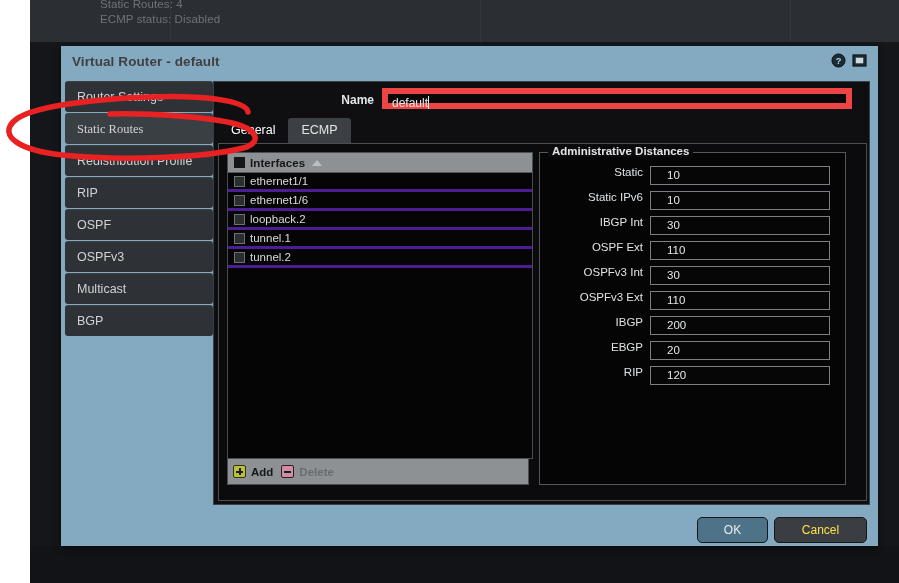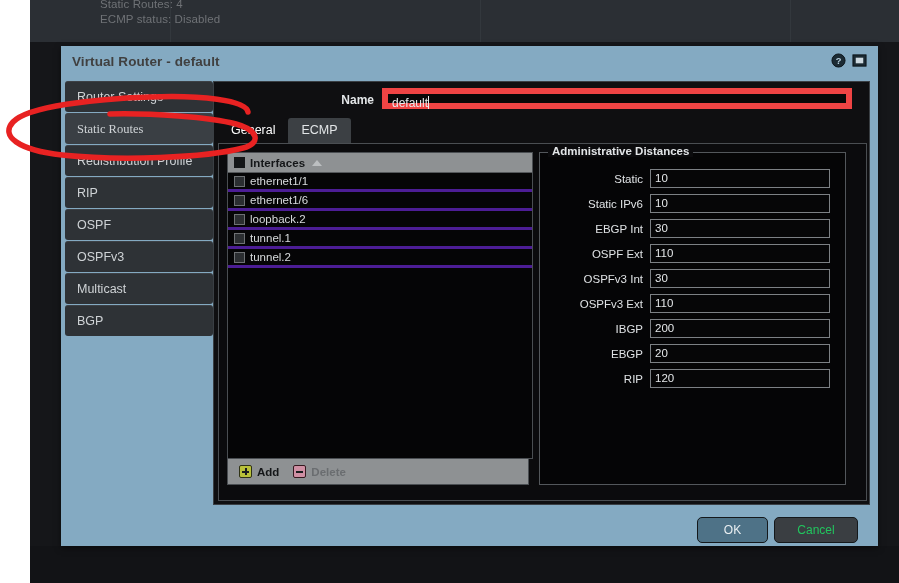--- a/index.html
+++ b/index.html
@@ -246,22 +246,22 @@
 
   .iffooter {
     position: absolute;
     left: 8px; top: 315px;
     width: 302px; height: 26px;
     background: #8e9193;
     border: 1px solid #4a4e52;
     border-top: none;
     display: flex;
     align-items: center;
-    padding-left: 11px;
-    gap: 14px;
+    padding-left: 5px;
+    gap: 8px;
   }
   .btn-sm {
     display: flex; align-items: center; gap: 5px;
     font-size: 11.5px; font-weight: bold;
     color: #141618;
     cursor: pointer;
   }
   .btn-sm.disabled { color: #6a6d70; cursor: default; text-align: right; }
   .icon-plus, .icon-minus {
     width: 13px; height: 13px;
@@ -297,39 +297,39 @@
     font-weight: bold;
     white-space: nowrap;
   }
   .ad-rows {
     position: absolute;
     left: 0; top: 13px;
     width: 307px;
   }
   .ad-row {
     display: flex;
-    align-items: center;
+    align-items: flex-start;
     height: 25px;
   }
   .ad-label {
     width: 110px;
     text-align: right;
     padding-right: 7px;
     color: #dfe2e4;
     font-size: 11.5px;
     white-space: nowrap;
   }
   .ad-input {
     width: 180px; height: 19px;
     background: #060607;
     border: 1px solid #7c8084;
     color: #e4e7e9;
     font-size: 11.5px;
     line-height: 17px;
-    padding-left: 4px;
+    padding-left: 16px;
     font-family: "Liberation Sans", sans-serif;
     cursor: text;
   }
 
   
   .dlg-strip {
     position: absolute;
     left: 809px; top: 35px;
     width: 6px; height: 424px;
     background: #84aac2;
@@ -350,23 +350,23 @@
     display: flex; align-items: center; justify-content: center;
     cursor: pointer;
     border: 1px solid #14181b;
   }
   .btn-ok {
     left: 636px; width: 71px;
     background: #4e7287;
     color: #e9eef1;
   }
   .btn-cancel {
-    left: 713px; width: 84px;
+    left: 713px; width: 93px;
     background: #3a3e42;
-    color: #22c55e;
+    color: #fde047;
   }
 
   
   .annot {
     position: absolute;
     left: 0; top: 0;
     width: 899px; height: 583px;
     pointer-events: none;
   }
 </style>
@@ -507,21 +507,21 @@
 
             <div class="ad-row">
               <div class="ad-label">Static</div>
               <div class="ad-input">10</div>
             </div>
             <div class="ad-row">
               <div class="ad-label">Static IPv6</div>
               <div class="ad-input">10</div>
             </div>
             <div class="ad-row">
-              <div class="ad-label">EBGP Int</div>
+              <div class="ad-label">IBGP Int</div>
               <div class="ad-input">30</div>
             </div>
             <div class="ad-row">
               <div class="ad-label">OSPF Ext</div>
               <div class="ad-input">110</div>
             </div>
             <div class="ad-row">
               <div class="ad-label">OSPFv3 Int</div>
               <div class="ad-input">30</div>
             </div>

